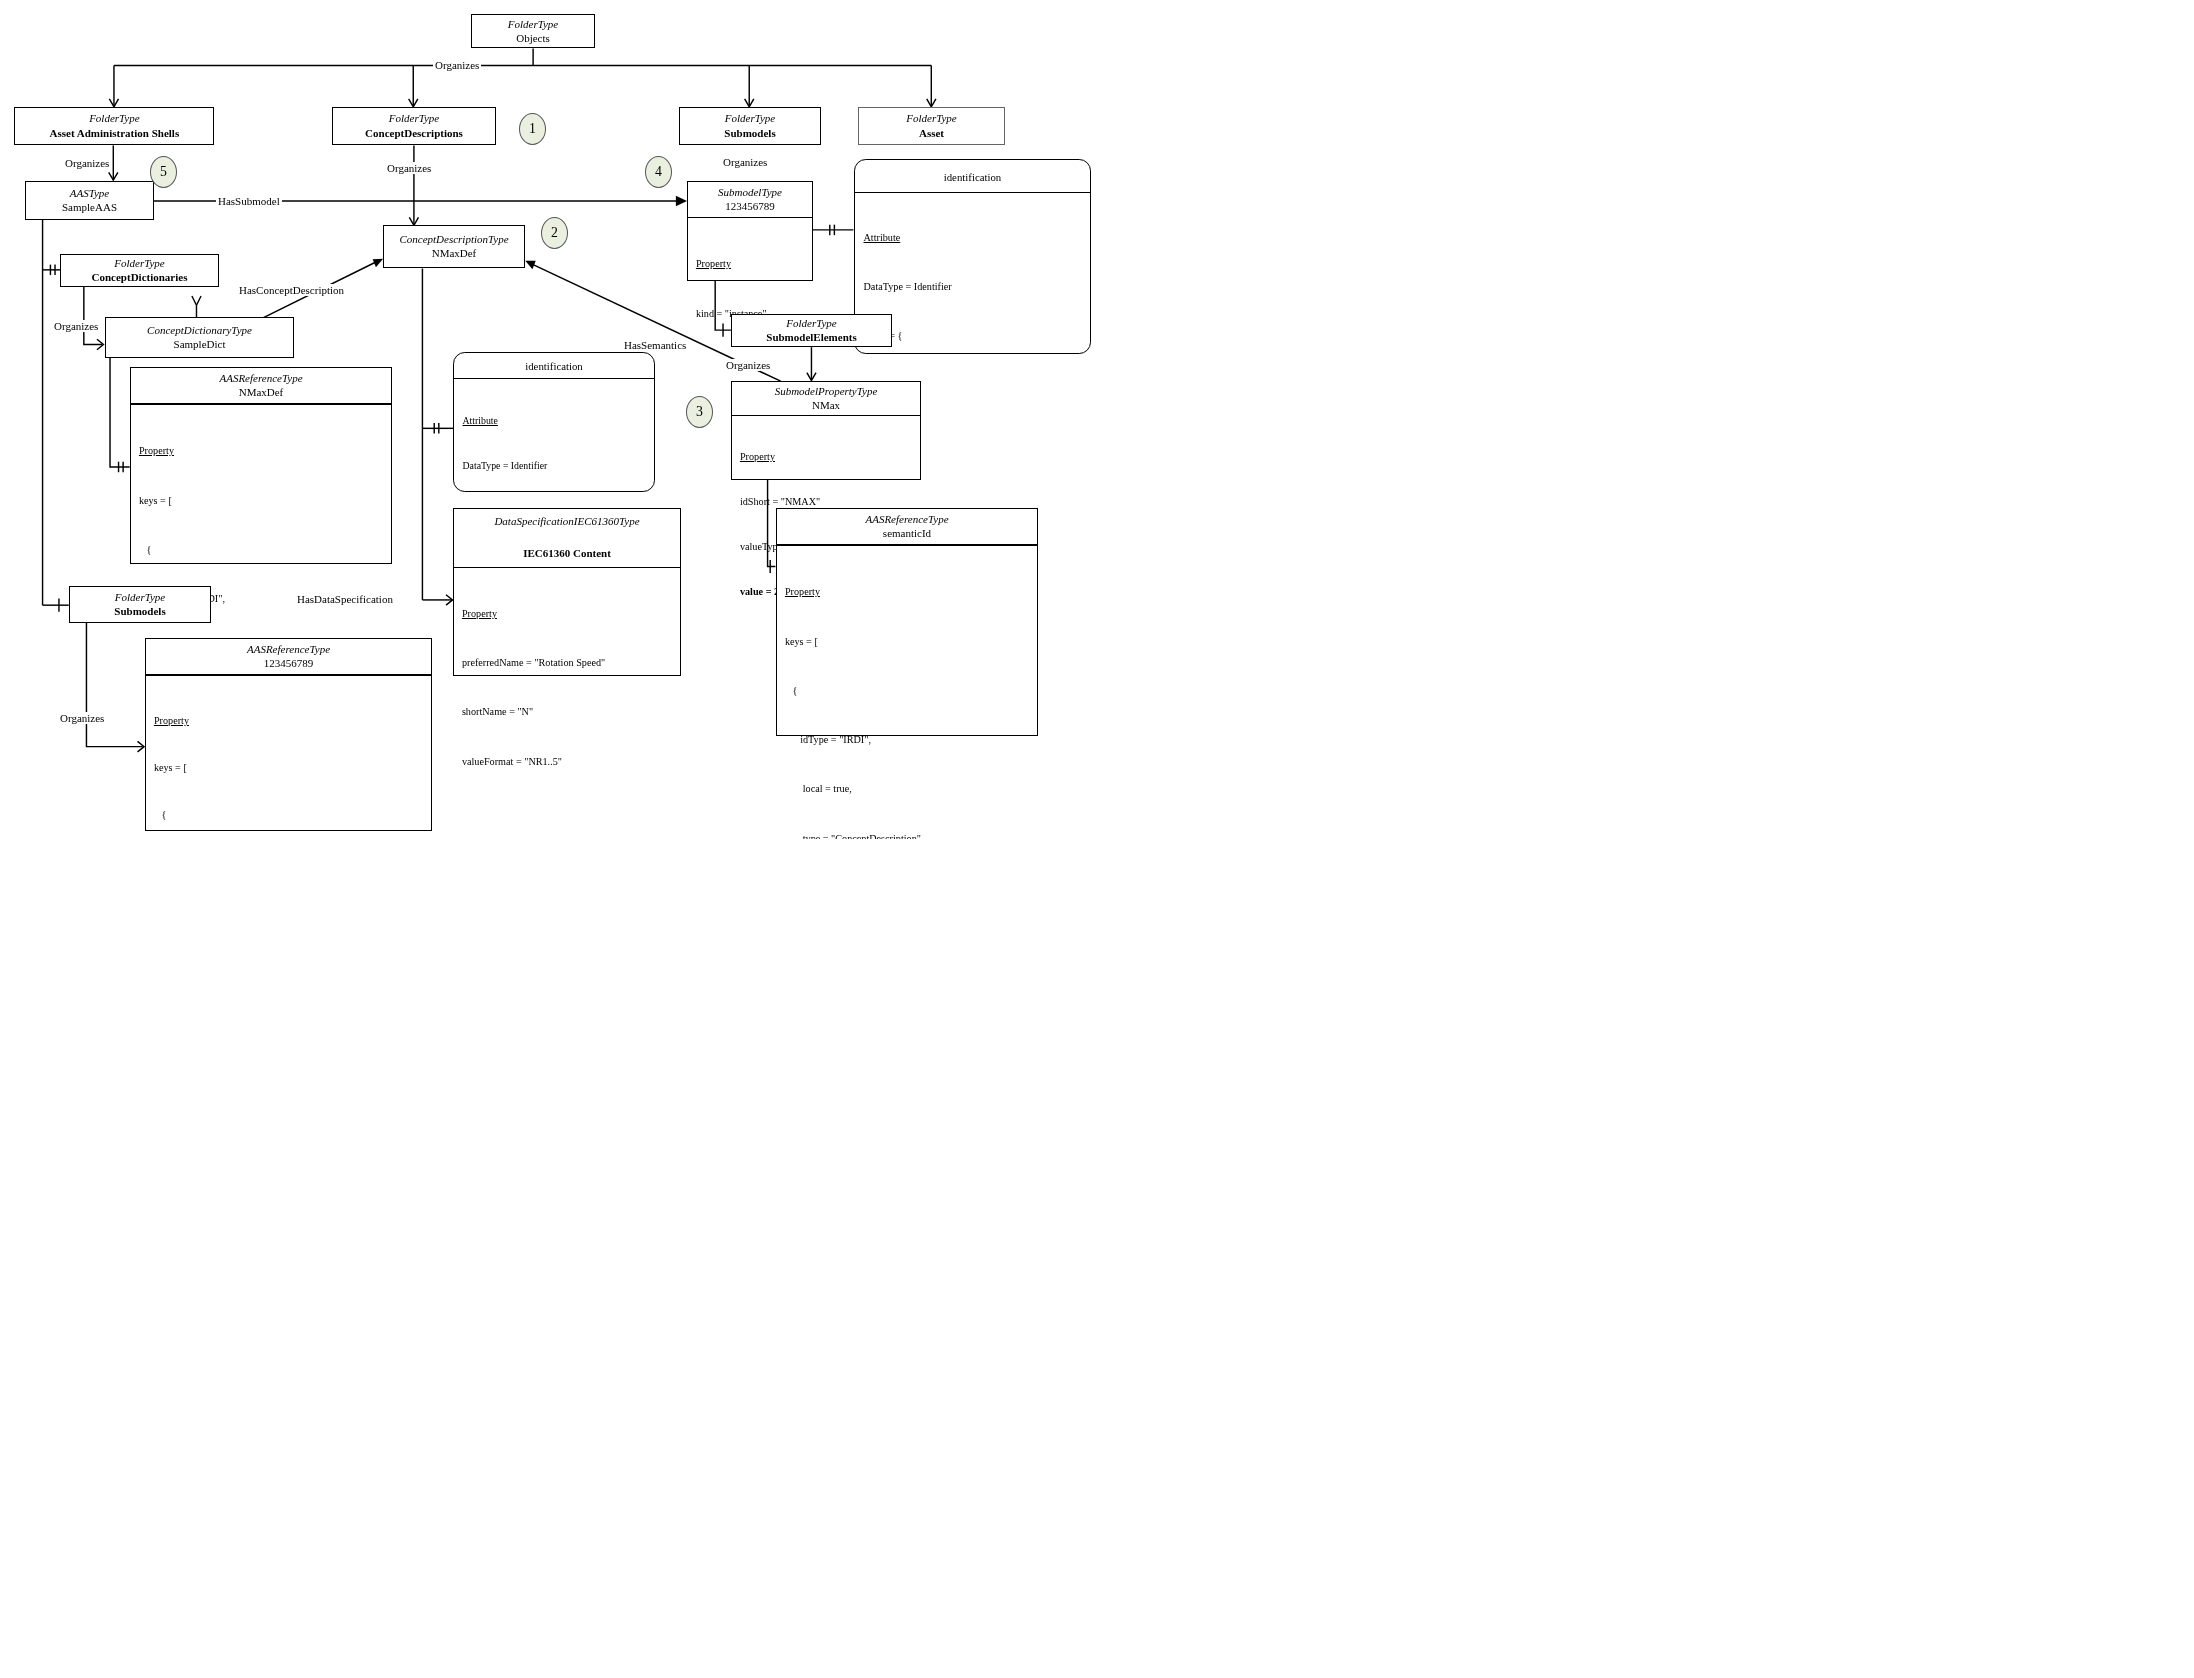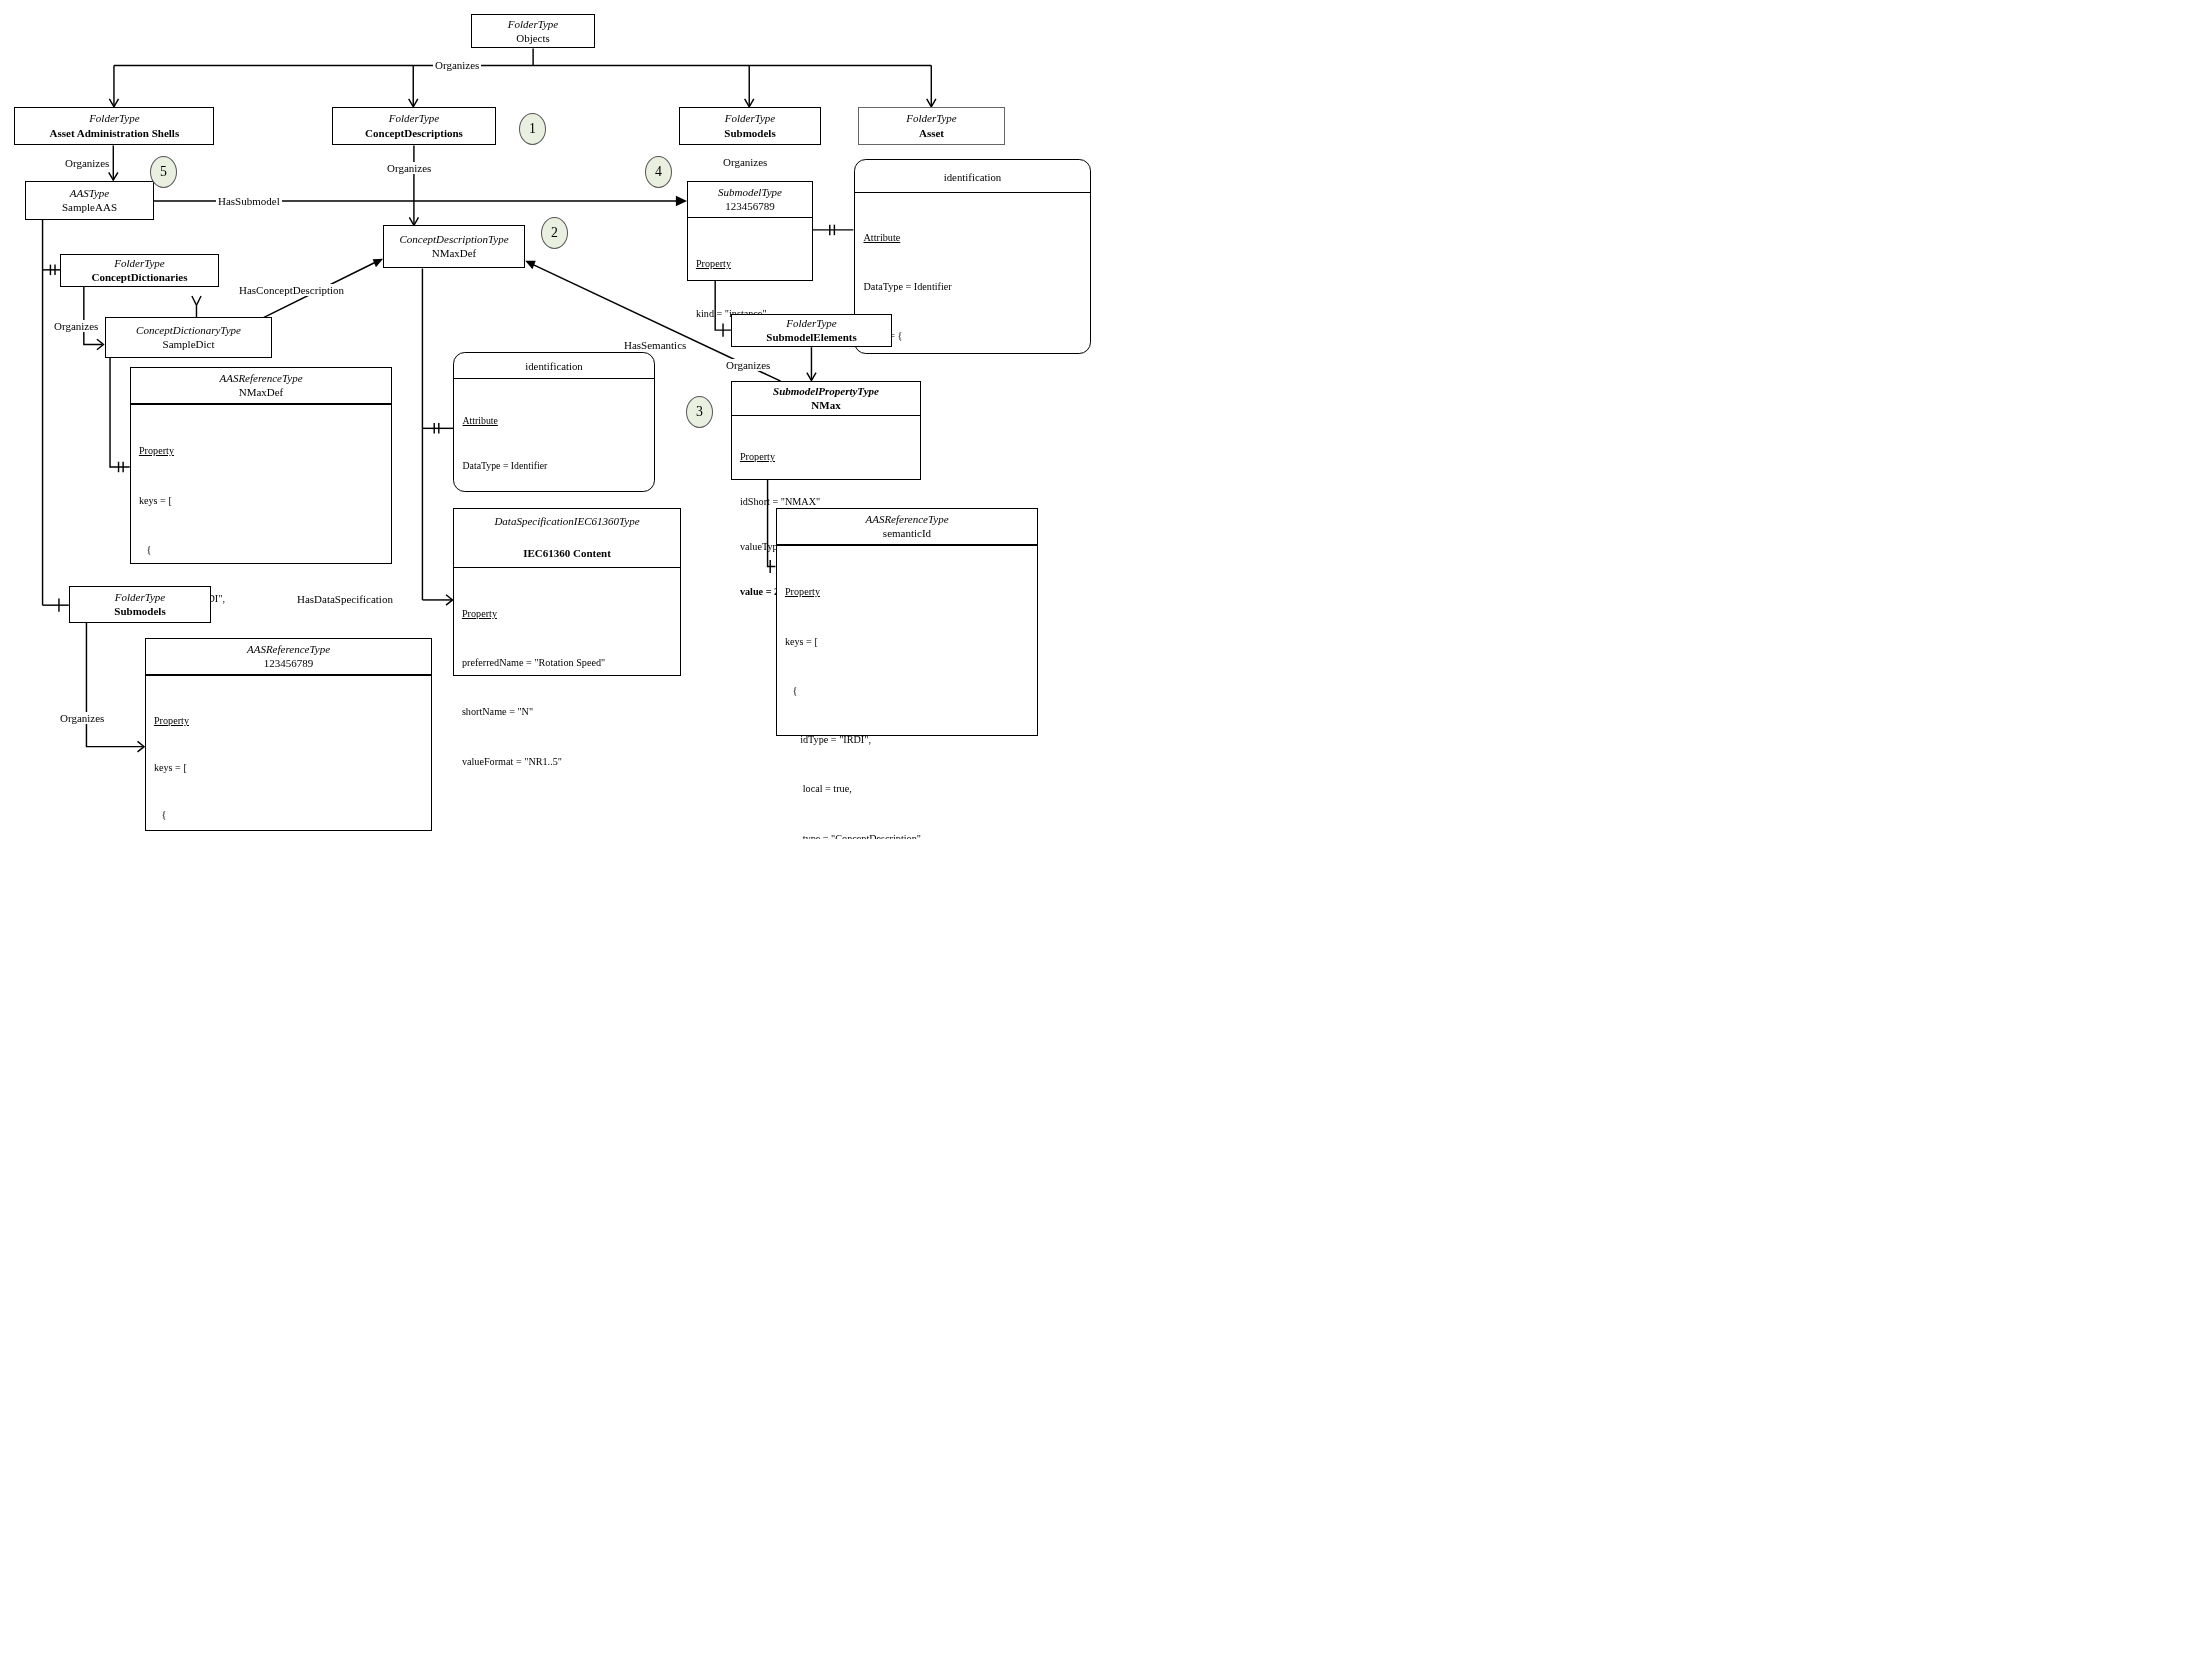--- a/index.html
+++ b/index.html
@@ -165,21 +165,21 @@
   <div class="node folder" style="left:383px; top:225px; width:142px; height:43px;">
     <div class="stereo">ConceptDescriptionType</div>
     <div class="nname" style="font-weight:normal;">NMaxDef</div>
   </div>
 
   <div class="node folder" style="left:60px; top:254px; width:159px; height:33px;">
     <div class="stereo">FolderType</div>
     <div class="nname">ConceptDictionaries</div>
   </div>
 
-  <div class="node folder" style="left:105px; top:317px; width:167px; height:41px;">
+  <div class="node folder" style="left:105px; top:317px; width:189px; height:41px;">
     <div class="stereo">ConceptDictionaryType</div>
     <div class="nname" style="font-weight:normal;">SampleDict</div>
   </div>
 
   <div class="node" style="left:130px; top:367px; width:262px; height:197px;">
     <div class="cls-title thick">
       <div class="stereo">AASReferenceType</div>
       <div class="nname">NMaxDef</div>
     </div>
     <div class="cls-body">
@@ -206,21 +206,21 @@
       
     </div>
   </div>
 
   <div class="node folder" style="left:731px; top:314px; width:161px; height:33px;">
     <div class="stereo">FolderType</div>
     <div class="nname">SubmodelElements</div>
   </div>
 
   <div class="node" style="left:731px; top:381px; width:190px; height:99px;">
-    <div class="cls-title" style="padding:2.6px 2.6px 2.6px;font-weight:bold;">
+    <div class="cls-title" style="padding:2.6px 2.6px 2.6px;">
       <div class="stereo">SubmodelPropertyType</div>
       <div class="nname">NMax</div>
     </div>
     <div class="cls-body" style="padding:3.3px 7.9px; line-height:15px;">
       <div class="sec-h">Property</div>
       <div>idShort = "NMAX"</div>
       <div>valueType = "Double"</div>
       <div class="bold">value = 2000</div>
     </div>
   </div>

